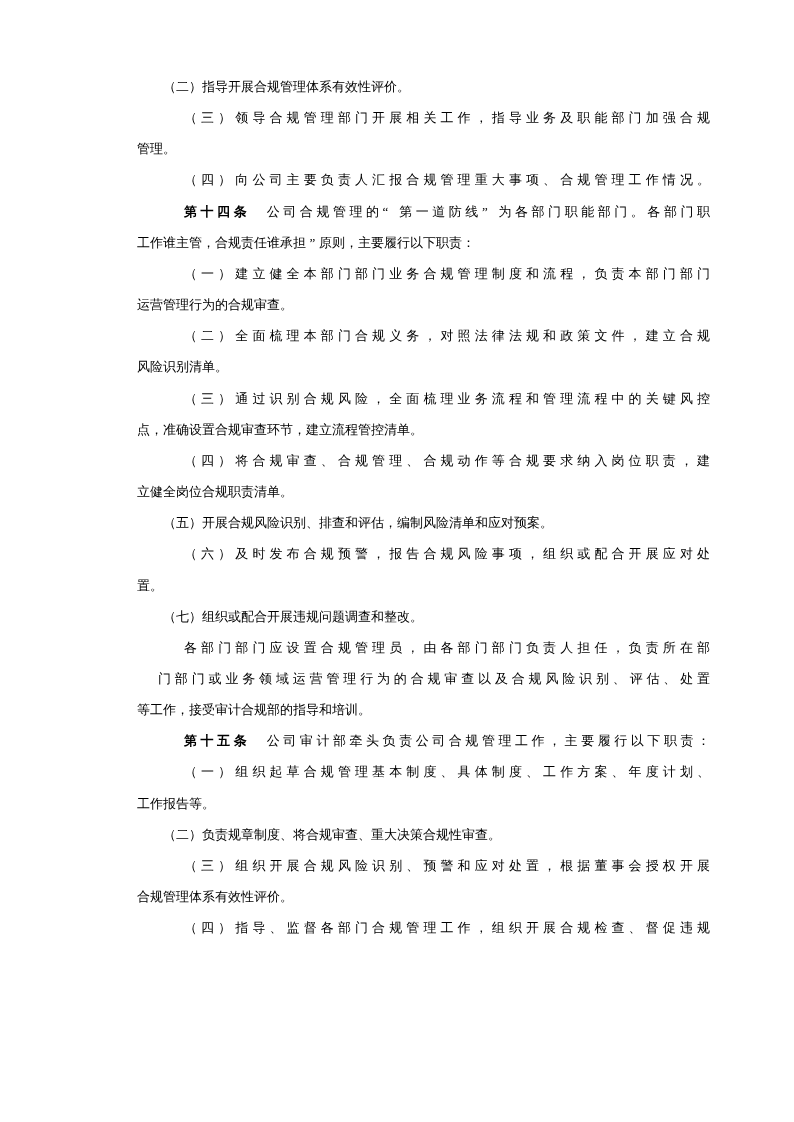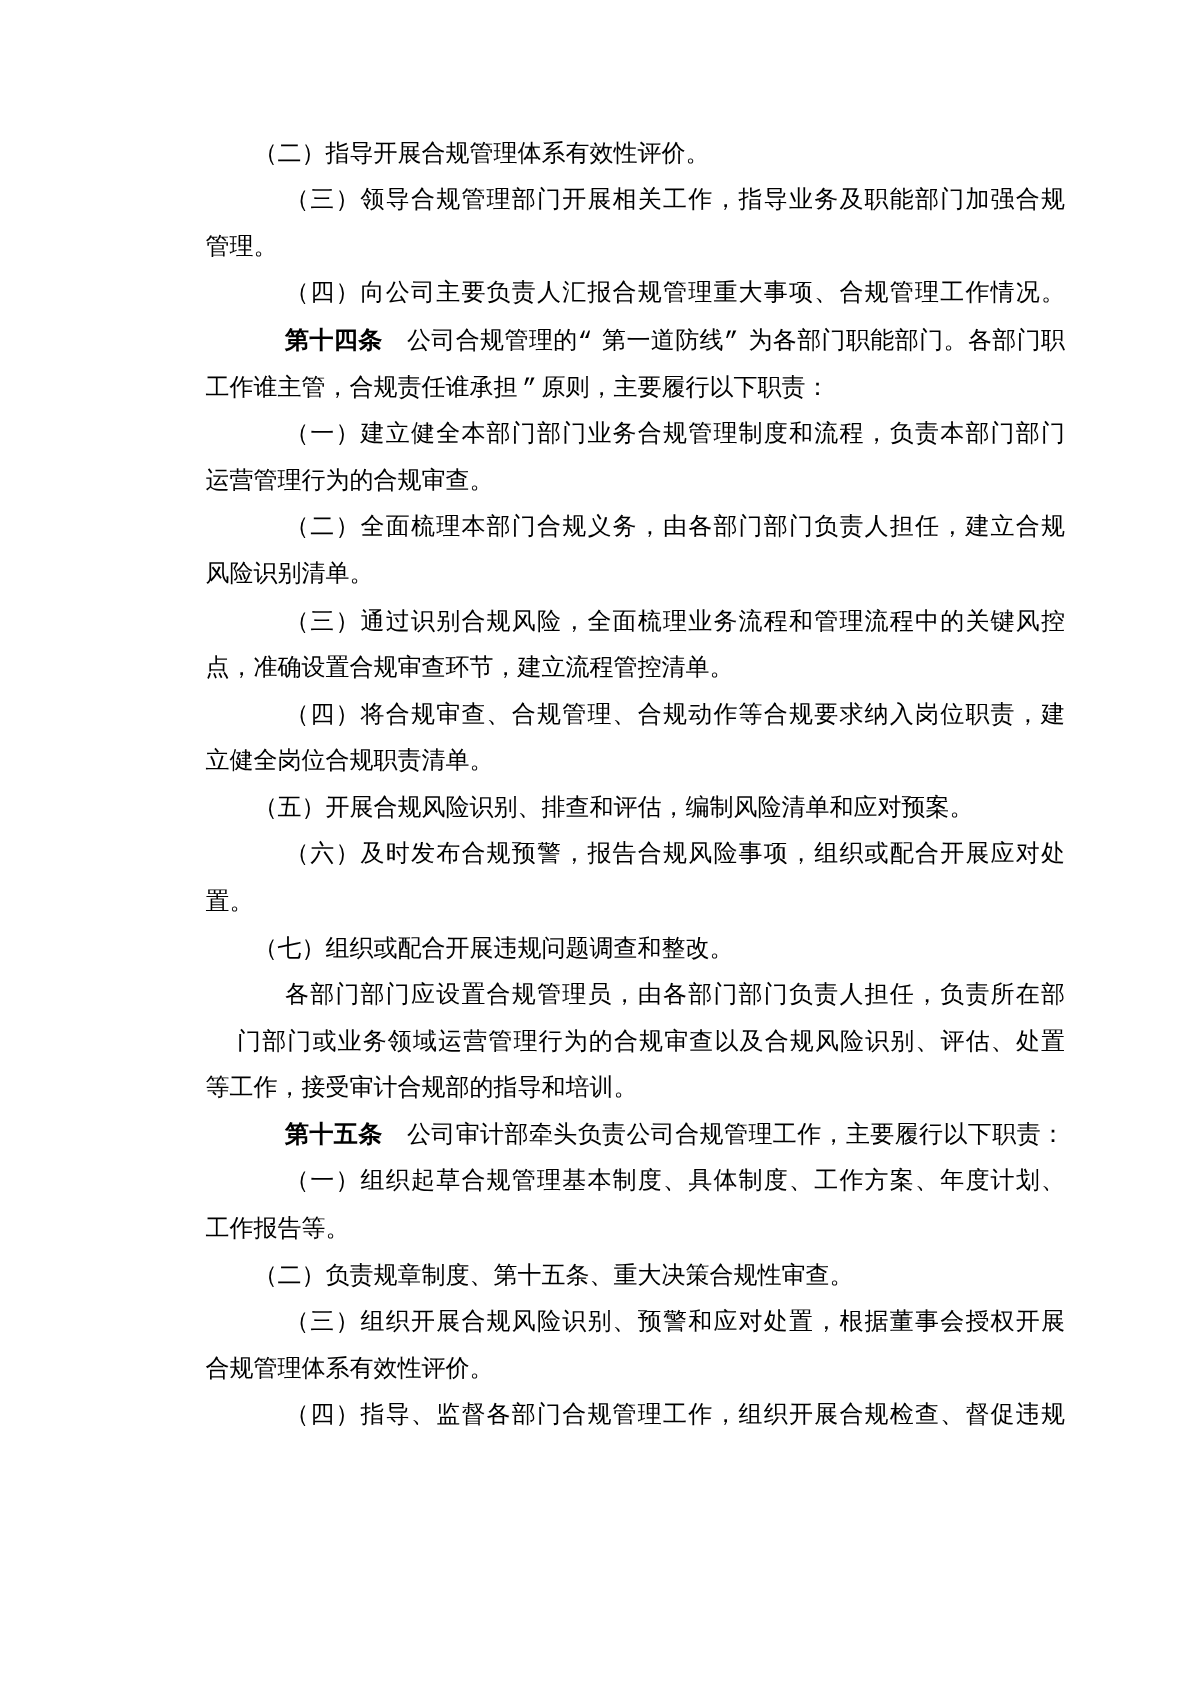--- a/index.html
+++ b/index.html
@@ -5,24 +5,24 @@
   html,body{margin:0;padding:0;background:#9e9e9e;}
   .page{
     position:relative;
     width:794px;height:1122px;
     margin:0 auto;
     background:#ffffff;
     overflow:hidden;
   }
   .doc-body{
     position:absolute;
-    left:137px;top:88px;
+    left:137px;top:71px;
     width:573px;
-    font-family:Liberation Mono, monospace;
-    font-size:16px;
+    font-family:Liberation Serif, serif;
+    font-size:13px;
     line-height:31.17px;
     color:#000000;
     text-align:justify;
   }
   .line{
     height:31.17px;
     overflow:visible;
   }
   .line.indent{text-indent:2em;}
   .line.fill{text-align-last:justify;margin-left:21px;}
@@ -36,34 +36,34 @@
 <div class="page">
   <div class="doc-body">
       <div class="line indent">（二）指导开展合规管理体系有效性评价。</div>
       <div class="line indent fill">（三）领导合规管理部门开展相关工作，指导业务及职能部门加强合规</div>
       <div class="line">管理。</div>
       <div class="line indent fill">（四）向公司主要负责人汇报合规管理重大事项、合规管理工作情况。</div>
       <div class="line indent fill"><b>第十四条</b><span class="fw">　</span>公司合规管理的<span class="fw">“</span>第一道防线<span class="fw">”</span>为各部门职能部门。各部门职</div>
       <div class="line">工作谁主管，合规责任谁承担<span class="fw">”</span>原则，主要履行以下职责：</div>
       <div class="line indent fill">（一）建立健全本部门部门业务合规管理制度和流程，负责本部门部门</div>
       <div class="line">运营管理行为的合规审查。</div>
-      <div class="line indent fill">（二）全面梳理本部门合规义务，由各部门部门负责人担任，建立合规</div>
+      <div class="line indent fill">（二）全面梳理本部门合规义务，对照法律法规和政策文件，建立合规</div>
       <div class="line">风险识别清单。</div>
       <div class="line indent fill">（三）通过识别合规风险，全面梳理业务流程和管理流程中的关键风控</div>
       <div class="line">点，准确设置合规审查环节，建立流程管控清单。</div>
       <div class="line indent fill">（四）将合规审查、合规管理、合规动作等合规要求纳入岗位职责，建</div>
       <div class="line">立健全岗位合规职责清单。</div>
       <div class="line indent">（五）开展合规风险识别、排查和评估，编制风险清单和应对预案。</div>
       <div class="line indent fill">（六）及时发布合规预警，报告合规风险事项，组织或配合开展应对处</div>
       <div class="line">置。</div>
       <div class="line indent">（七）组织或配合开展违规问题调查和整改。</div>
       <div class="line indent fill">各部门部门应设置合规管理员，由各部门部门负责人担任，负责所在部</div>
       <div class="line fill">门部门或业务领域运营管理行为的合规审查以及合规风险识别、评估、处置</div>
       <div class="line">等工作，接受审计合规部的指导和培训。</div>
       <div class="line indent fill"><b>第十五条</b><span class="fw">　</span>公司审计部牵头负责公司合规管理工作，主要履行以下职责：</div>
       <div class="line indent fill">（一）组织起草合规管理基本制度、具体制度、工作方案、年度计划、</div>
       <div class="line">工作报告等。</div>
-      <div class="line indent">（二）负责规章制度、第十五条、重大决策合规性审查。</div>
+      <div class="line indent">（二）负责规章制度、将合规审查、重大决策合规性审查。</div>
       <div class="line indent fill">（三）组织开展合规风险识别、预警和应对处置，根据董事会授权开展</div>
       <div class="line">合规管理体系有效性评价。</div>
       <div class="line indent fill">（四）指导、监督各部门合规管理工作，组织开展合规检查、督促违规</div>
     </div>
 </div>
 
 </body></html>

